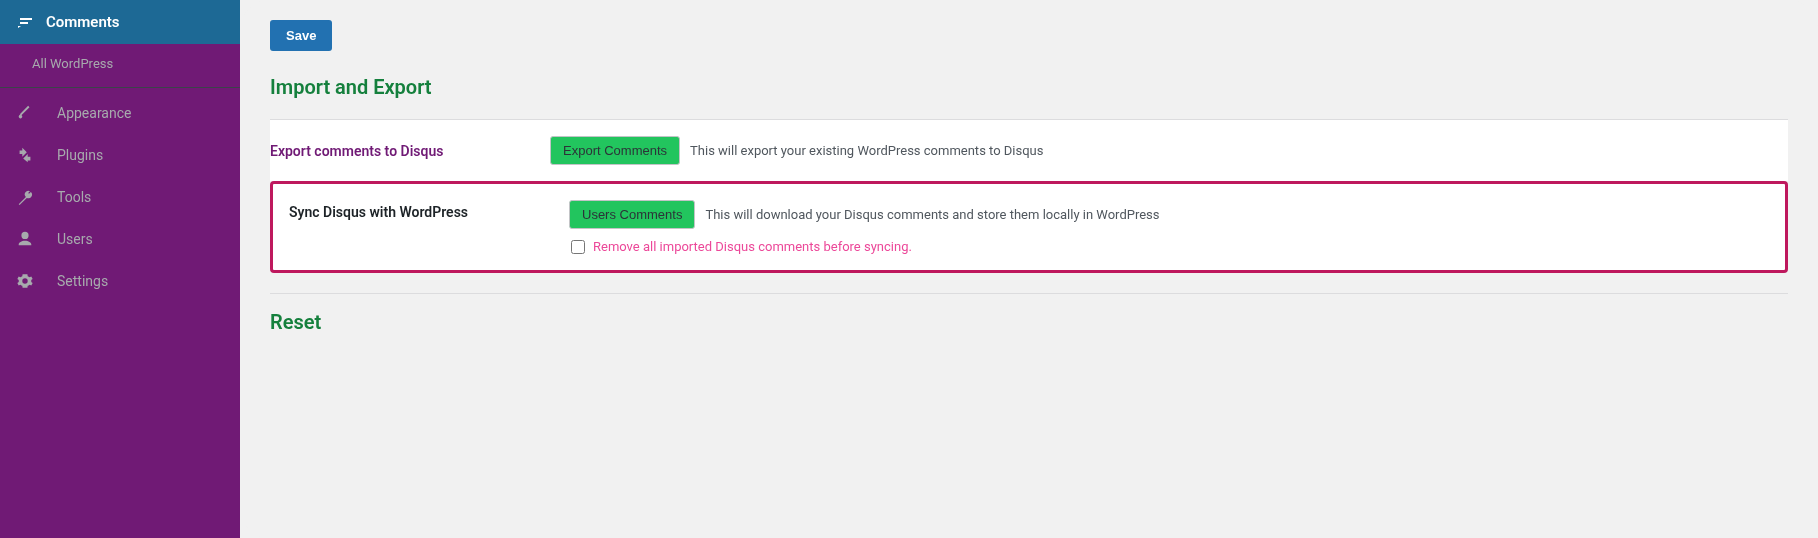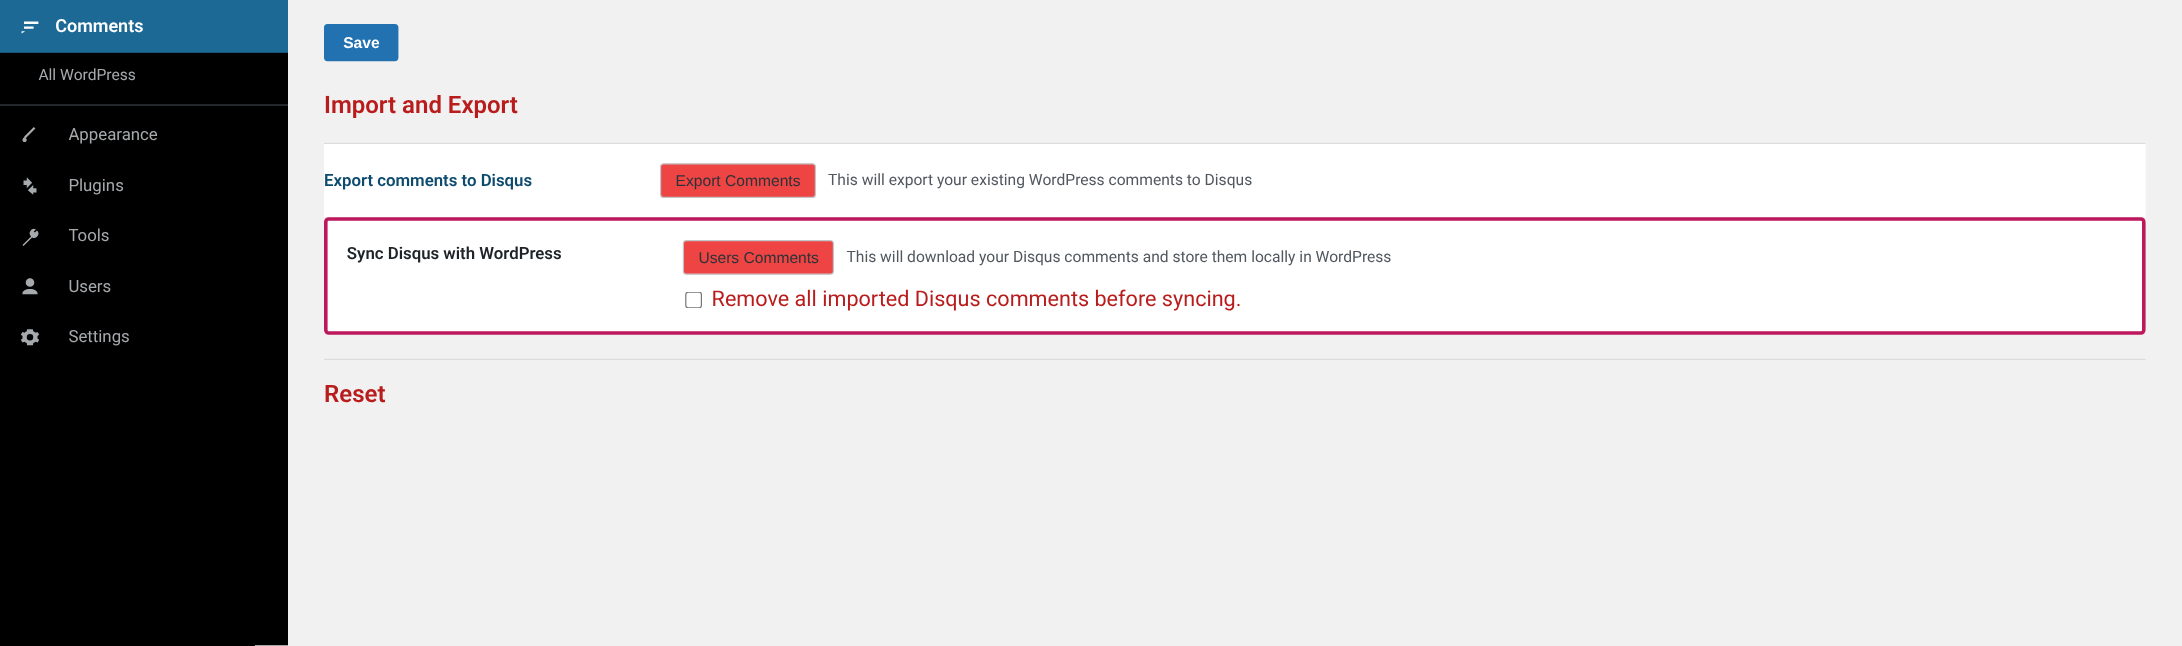--- a/index.html
+++ b/index.html
@@ -8,21 +8,21 @@
       font-size: 14px;
       background: #f1f1f1;
       display: flex;
       height: 538px;
       overflow: hidden;
     }
 
     
     .sidebar {
       width: 240px;
-      background: #000000;
+      background: #701a75;
       color: #a7aaad;
       flex-shrink: 0;
       height: 100%;
       overflow-y: auto;
     }
 
     .sidebar-header {
       background: #1d6995;
       color: #fff;
       display: flex;
@@ -95,21 +95,21 @@
       border-radius: 3px;
       font-size: 13px;
       cursor: pointer;
       margin-bottom: 24px;
       font-weight: 600;
     }
 
     .section-title {
       font-size: 20px;
       font-weight: 600;
-      color: #b91c1c;
+      color: #15803d;
       margin-bottom: 20px;
     }
 
     .sync-row-wrapper {
       border: 3px solid #be185d;
       border-radius: 4px;
       margin-bottom: 20px;
       background: #fff;
     }
 
@@ -133,21 +133,21 @@
     }
 
     .sync-row-top {
       display: flex;
       align-items: center;
       gap: 10px;
       margin-bottom: 10px;
     }
 
     .action-button {
-      background: #ef4444;
+      background: #22c55e;
       color: #2c3338;
       border: 1px solid #c3c4c7;
       padding: 6px 12px;
       border-radius: 3px;
       font-size: 13px;
       cursor: pointer;
       white-space: nowrap;
     }
 
     .description-text {
@@ -162,36 +162,36 @@
       margin-left: 2px;
     }
 
     .checkbox-row input[type="checkbox"] {
       width: 14px;
       height: 14px;
       cursor: pointer;
     }
 
     .checkbox-label {
-      color: #b91c1c;
-      font-size: 18px;
+      color: #ec4899;
+      font-size: 13px;
     }
 
     .export-row {
       background: #fff;
       border-top: 1px solid #dcdcde;
       padding: 16px 0;
       display: flex;
       align-items: center;
     }
 
     .export-row-label {
       width: 280px;
       font-weight: 600;
-      color: #0c4a6e;
+      color: #701a75;
       font-size: 14px;
       flex-shrink: 0;
     }
 
     .export-row-content {
       display: flex;
       align-items: center;
       gap: 10px;
     }
 

